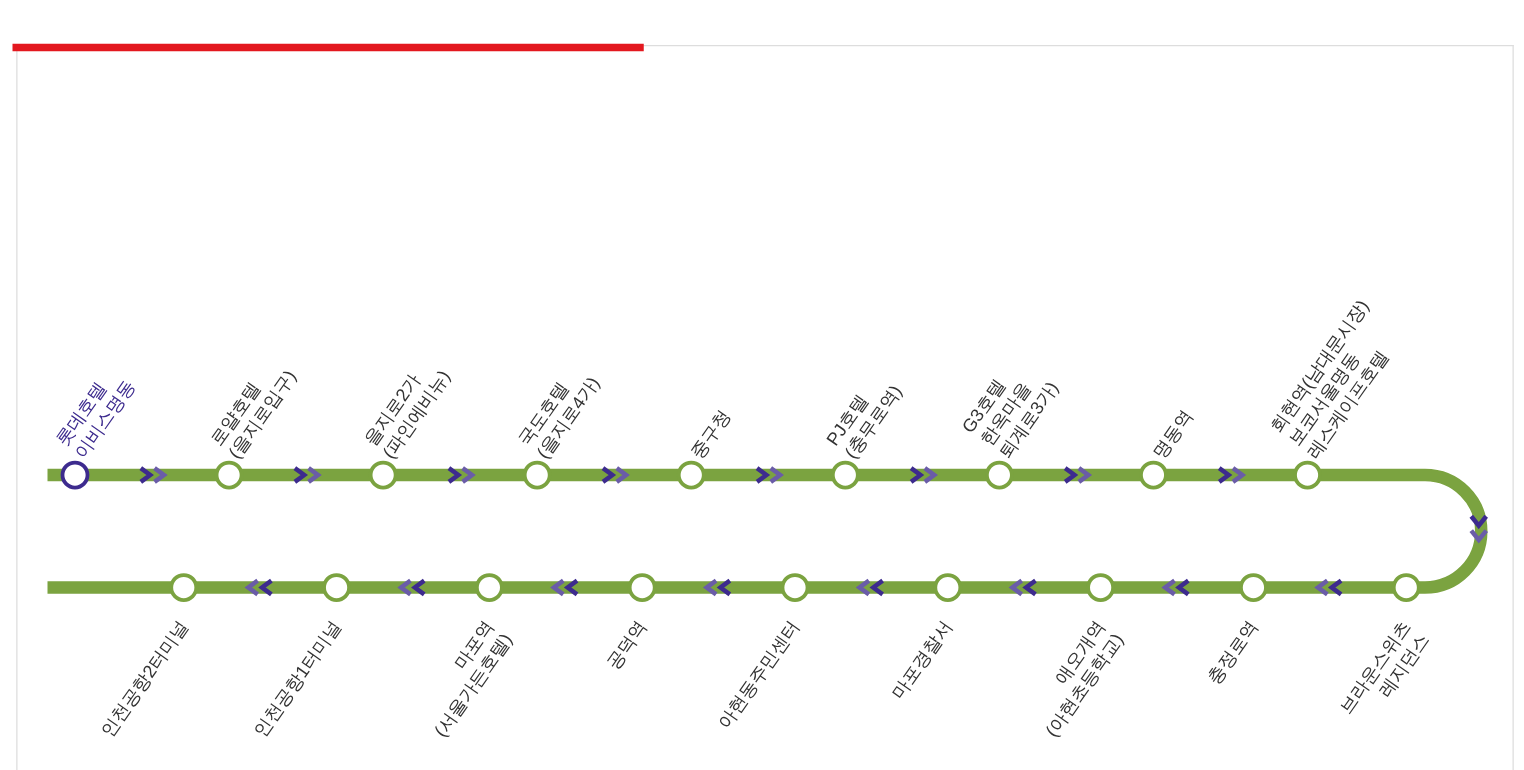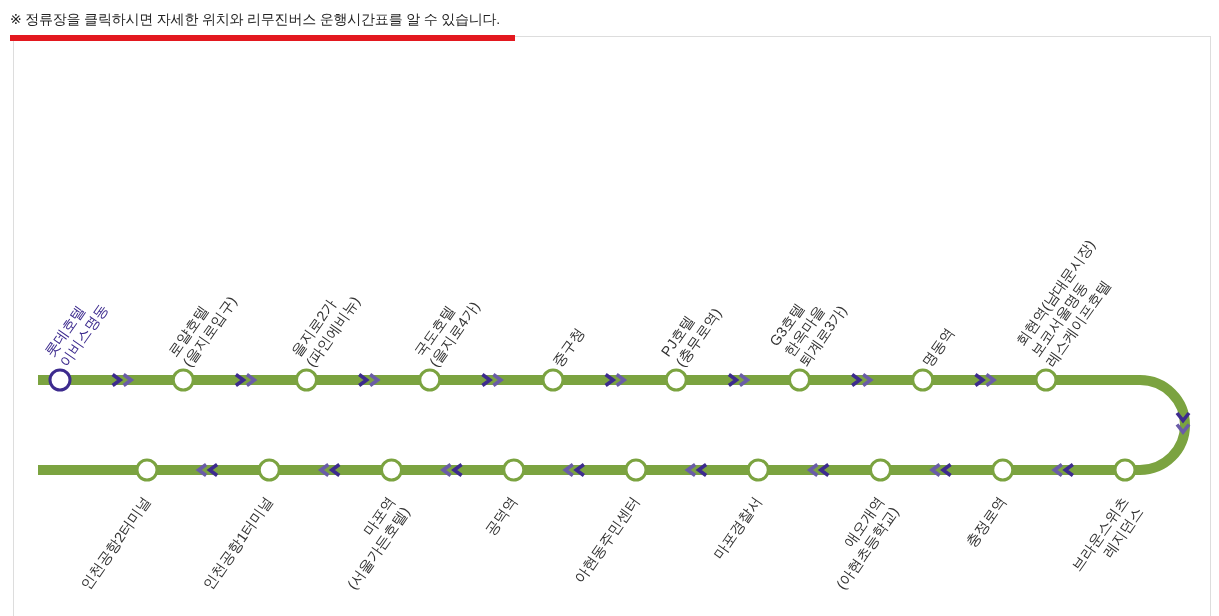--- a/index.html
+++ b/index.html
@@ -56,21 +56,20 @@
     font-family: "Liberation Sans", "DejaVu Sans", sans-serif;
     font-size: 14.5px;
     fill: #333333;
   }
   .station-label.current { fill: #3d2b8e; }
 </style>
 </head>
 <body>
 
 <div class="page">
-  <div class="notice">※ 정류장을 클릭하시면 자세한 위치와 리무진버스 운행시간표를 알 수 있습니다.</div>
   <div class="frame" style="border-color: rgb(221, 221, 221);"></div>
   <div class="accent-bar" style="background: rgb(227, 24, 31);"></div>
 
   <svg id="route-svg" xmlns="http://www.w3.org/2000/svg" width="1219" height="616" viewBox="0 0 1219 616">
     <path id="route-line" d="M38,380 H1140 A45,45 0 0 1 1140,470 H38" fill="none" stroke-width="10" stroke="#7ba340"></path>
     <g id="arrows-layer">
         <g>
           <polyline points="112.625,374.5 120.125,380 112.625,385.5" fill="none" stroke="#3d2b8e" stroke-width="3.6" stroke-linejoin="miter" stroke-linecap="butt"></polyline>
           <polyline points="123.625,374.5 131.125,380 123.625,385.5" fill="none" stroke="#6a5ca8" stroke-width="3.6" stroke-linejoin="miter" stroke-linecap="butt"></polyline>
         </g>

